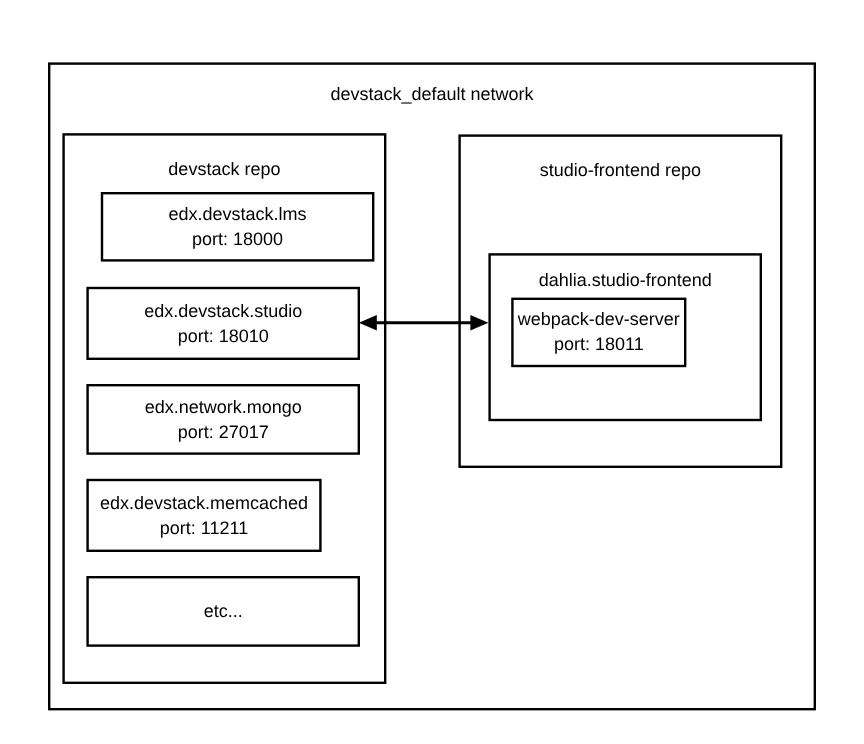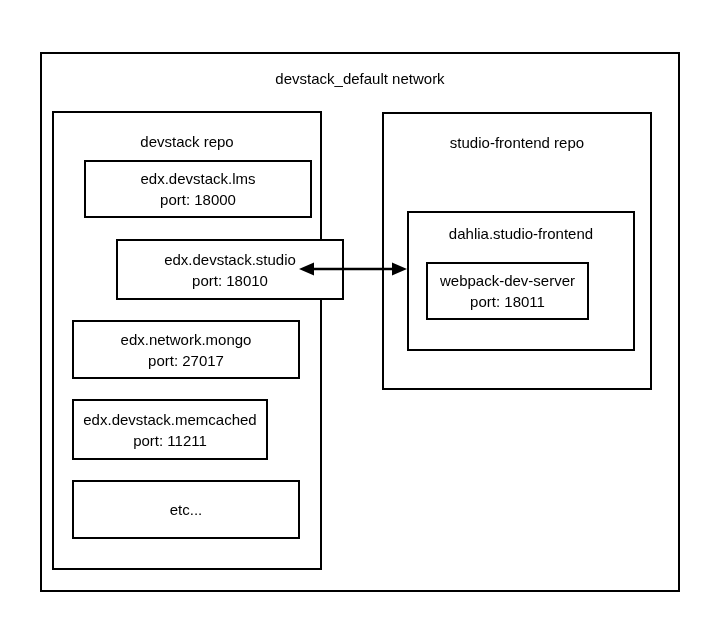--- a/index.html
+++ b/index.html
@@ -62,21 +62,21 @@
 
   <div class="box group-box" style="left:52px; top:99px; width:270px; height:459px;">
     <div class="group-title repo-title">devstack repo</div>
   </div>
 
   <div class="box container-box" style="left:84px; top:160px; width:228px; height:58px;">
     <div>edx.devstack.lms</div>
     <div>port: 18000</div>
   </div>
 
-  <div class="box container-box" style="left:72px; top:239px; width:228px; height:61px;margin-left:44px;">
+  <div class="box container-box" style="left:72px; top:239px; width:228px; height:61px;">
     <div>edx.devstack.studio</div>
     <div>port: 18010</div>
   </div>
 
   <div class="box container-box" style="left:72px; top:320px; width:228px; height:59px;">
     <div>edx.network.mongo</div>
     <div>port: 27017</div>
   </div>
 
   <div class="box container-box" style="left:72px; top:399px; width:196px; height:61px;">
@@ -89,21 +89,21 @@
   </div>
 
   <div class="box group-box" style="left:382px; top:100px; width:270px; height:278px;">
     <div class="group-title repo-title">studio-frontend repo</div>
   </div>
 
   <div class="box group-box" style="left:407px; top:199px; width:228px; height:140px;">
     <div class="group-title dahlia-title">dahlia.studio-frontend</div>
   </div>
 
-  <div class="box container-box" style="left:426px; top:262px; width:163px; height:58px;">
+  <div class="box container-box" style="left:426px; top:248px; width:146px; height:58px;">
     <div>webpack-dev-server</div>
     <div>port: 18011</div>
   </div>
 
   <svg class="arrow-svg" viewBox="0 0 114 20">
     <line x1="15" y1="10" x2="99" y2="10" stroke="#000000" stroke-width="2.5"></line>
     <polygon points="3,10 18,3.5 18,16.5" fill="#000000"></polygon>
     <polygon points="111,10 96,3.5 96,16.5" fill="#000000"></polygon>
   </svg>
 

